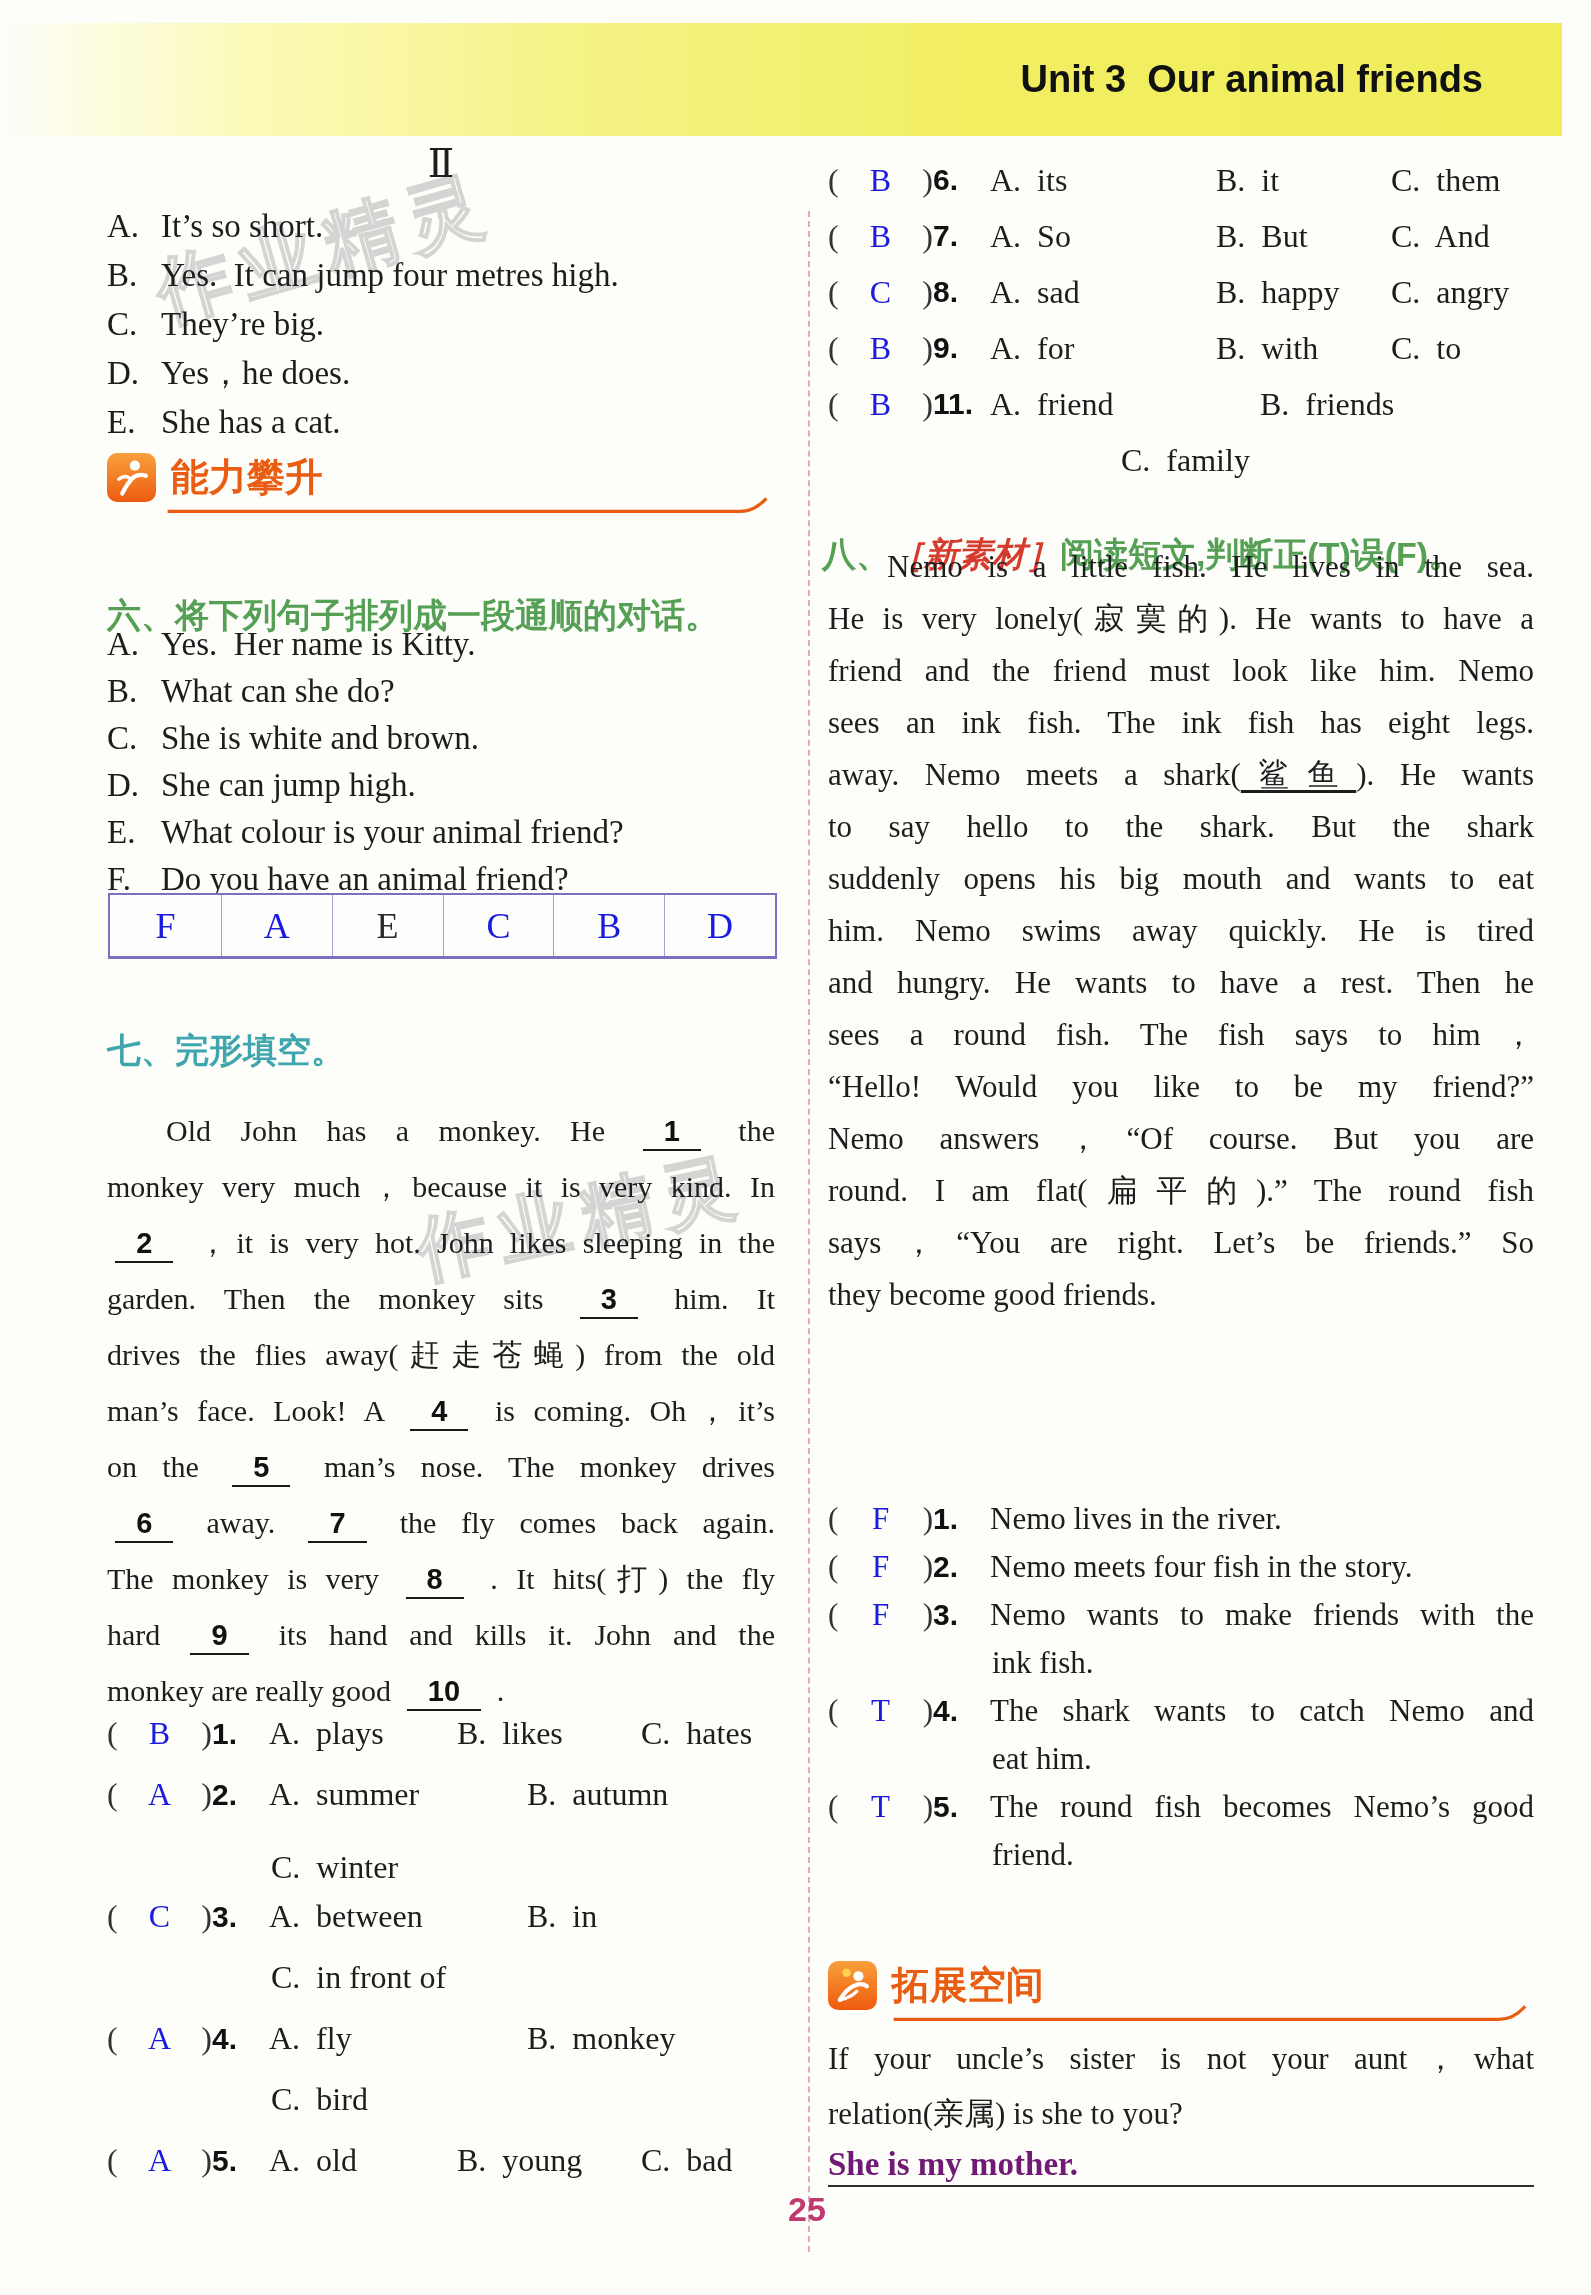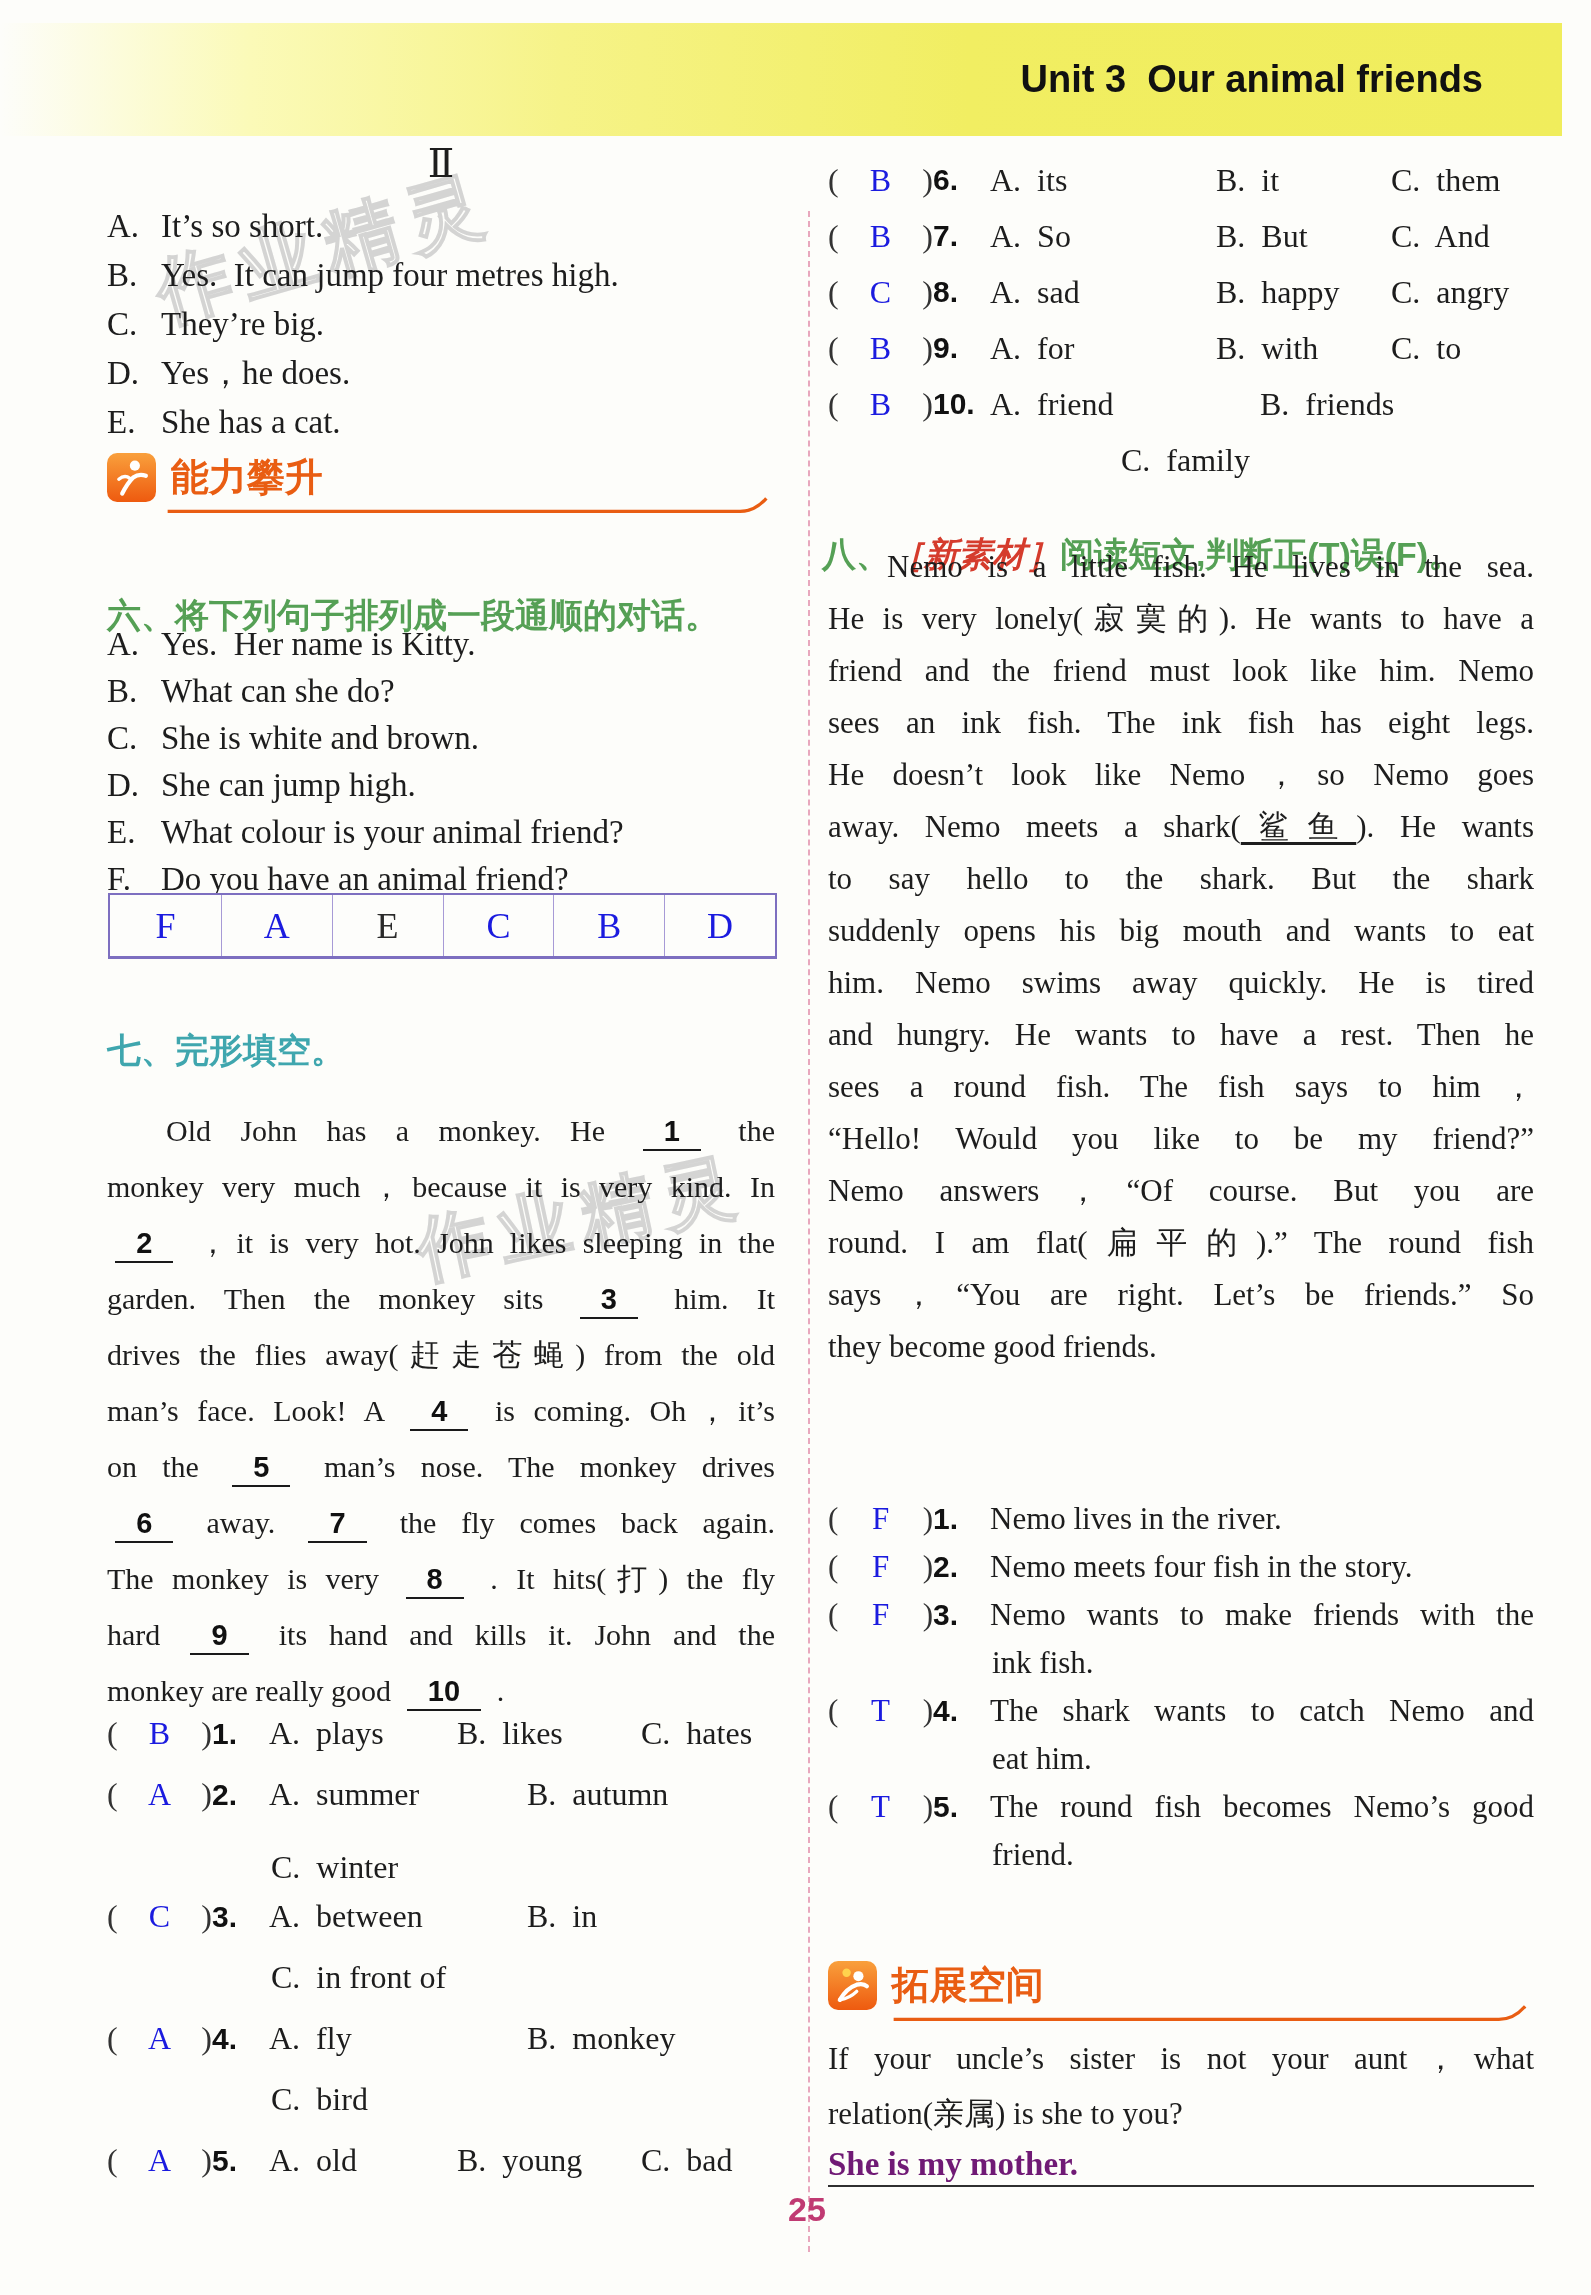--- a/index.html
+++ b/index.html
@@ -376,39 +376,38 @@
     <span class="optA" style="width:226px;">A.  for</span>
     <span class="optB" style="width:175px;">B.  with</span>
     <span class="optC">C.  to</span>
   </div>
   <div class="row" style="height:56px;">
     <span class="ansbox">
         <span class="p">(</span>
         <span class="blue">B</span>
         <span class="p">)</span>
       </span>
-    <span class="num">10.</span>
+    <span class="num">11.</span>
     <span class="optA" style="width:270px;">A.  friend</span>
     <span class="optB">B.  friends</span>
   </div>
   <div class="cont" style="height:56px;padding-left:293px;">
     <span>C.  family</span>
   </div>
 </div>
 
 <div class="abs sec-title" style="left:803px;top:493px;width:738px;">
   <span class="green">八、</span><span class="redtag">［新素材］</span><span class="green">阅读短文,判断正(T)误(F)。</span>
 </div>
 
 <div class="abs" style="left:828px;top:541px;width:706px;font-size:31px;">
   <div class="jline" style="height:52px;line-height:52px;padding-left:59px;font-size:31px;">Nemo is a little fish.  He lives in the sea.</div>
   <div class="jline" style="height:52px;line-height:52px;font-size:31px;">He is very lonely(寂寞的).  He wants to have a</div>
   <div class="jline" style="height:52px;line-height:52px;font-size:31px;">friend and the friend must look like him.  Nemo</div>
   <div class="jline" style="height:52px;line-height:52px;font-size:31px;">sees an ink fish.  The ink fish has eight legs.</div>
-  <div class="jline" style="height:52px;line-height:52px;font-size:31px;">He doesn’t look like Nemo，so Nemo goes</div>
   <div class="jline" style="height:52px;line-height:52px;font-size:31px;">
     <span>away.  Nemo meets a shark(</span><span class="u-cjk">鲨鱼</span><span>).  He wants</span>
   </div>
   <div class="jline" style="height:52px;line-height:52px;font-size:31px;">to say hello to the shark.  But the shark</div>
   <div class="jline" style="height:52px;line-height:52px;font-size:31px;">suddenly opens his big mouth and wants to eat</div>
   <div class="jline" style="height:52px;line-height:52px;font-size:31px;">him.  Nemo swims away quickly.  He is tired</div>
   <div class="jline" style="height:52px;line-height:52px;font-size:31px;">and hungry.  He wants to have a rest.  Then he</div>
   <div class="jline" style="height:52px;line-height:52px;font-size:31px;">sees a round fish.  The fish says to him，</div>
   <div class="jline" style="height:52px;line-height:52px;font-size:31px;">“Hello! Would you like to be my friend?”</div>
   <div class="jline" style="height:52px;line-height:52px;font-size:31px;">Nemo answers，“Of course.  But you are</div>

